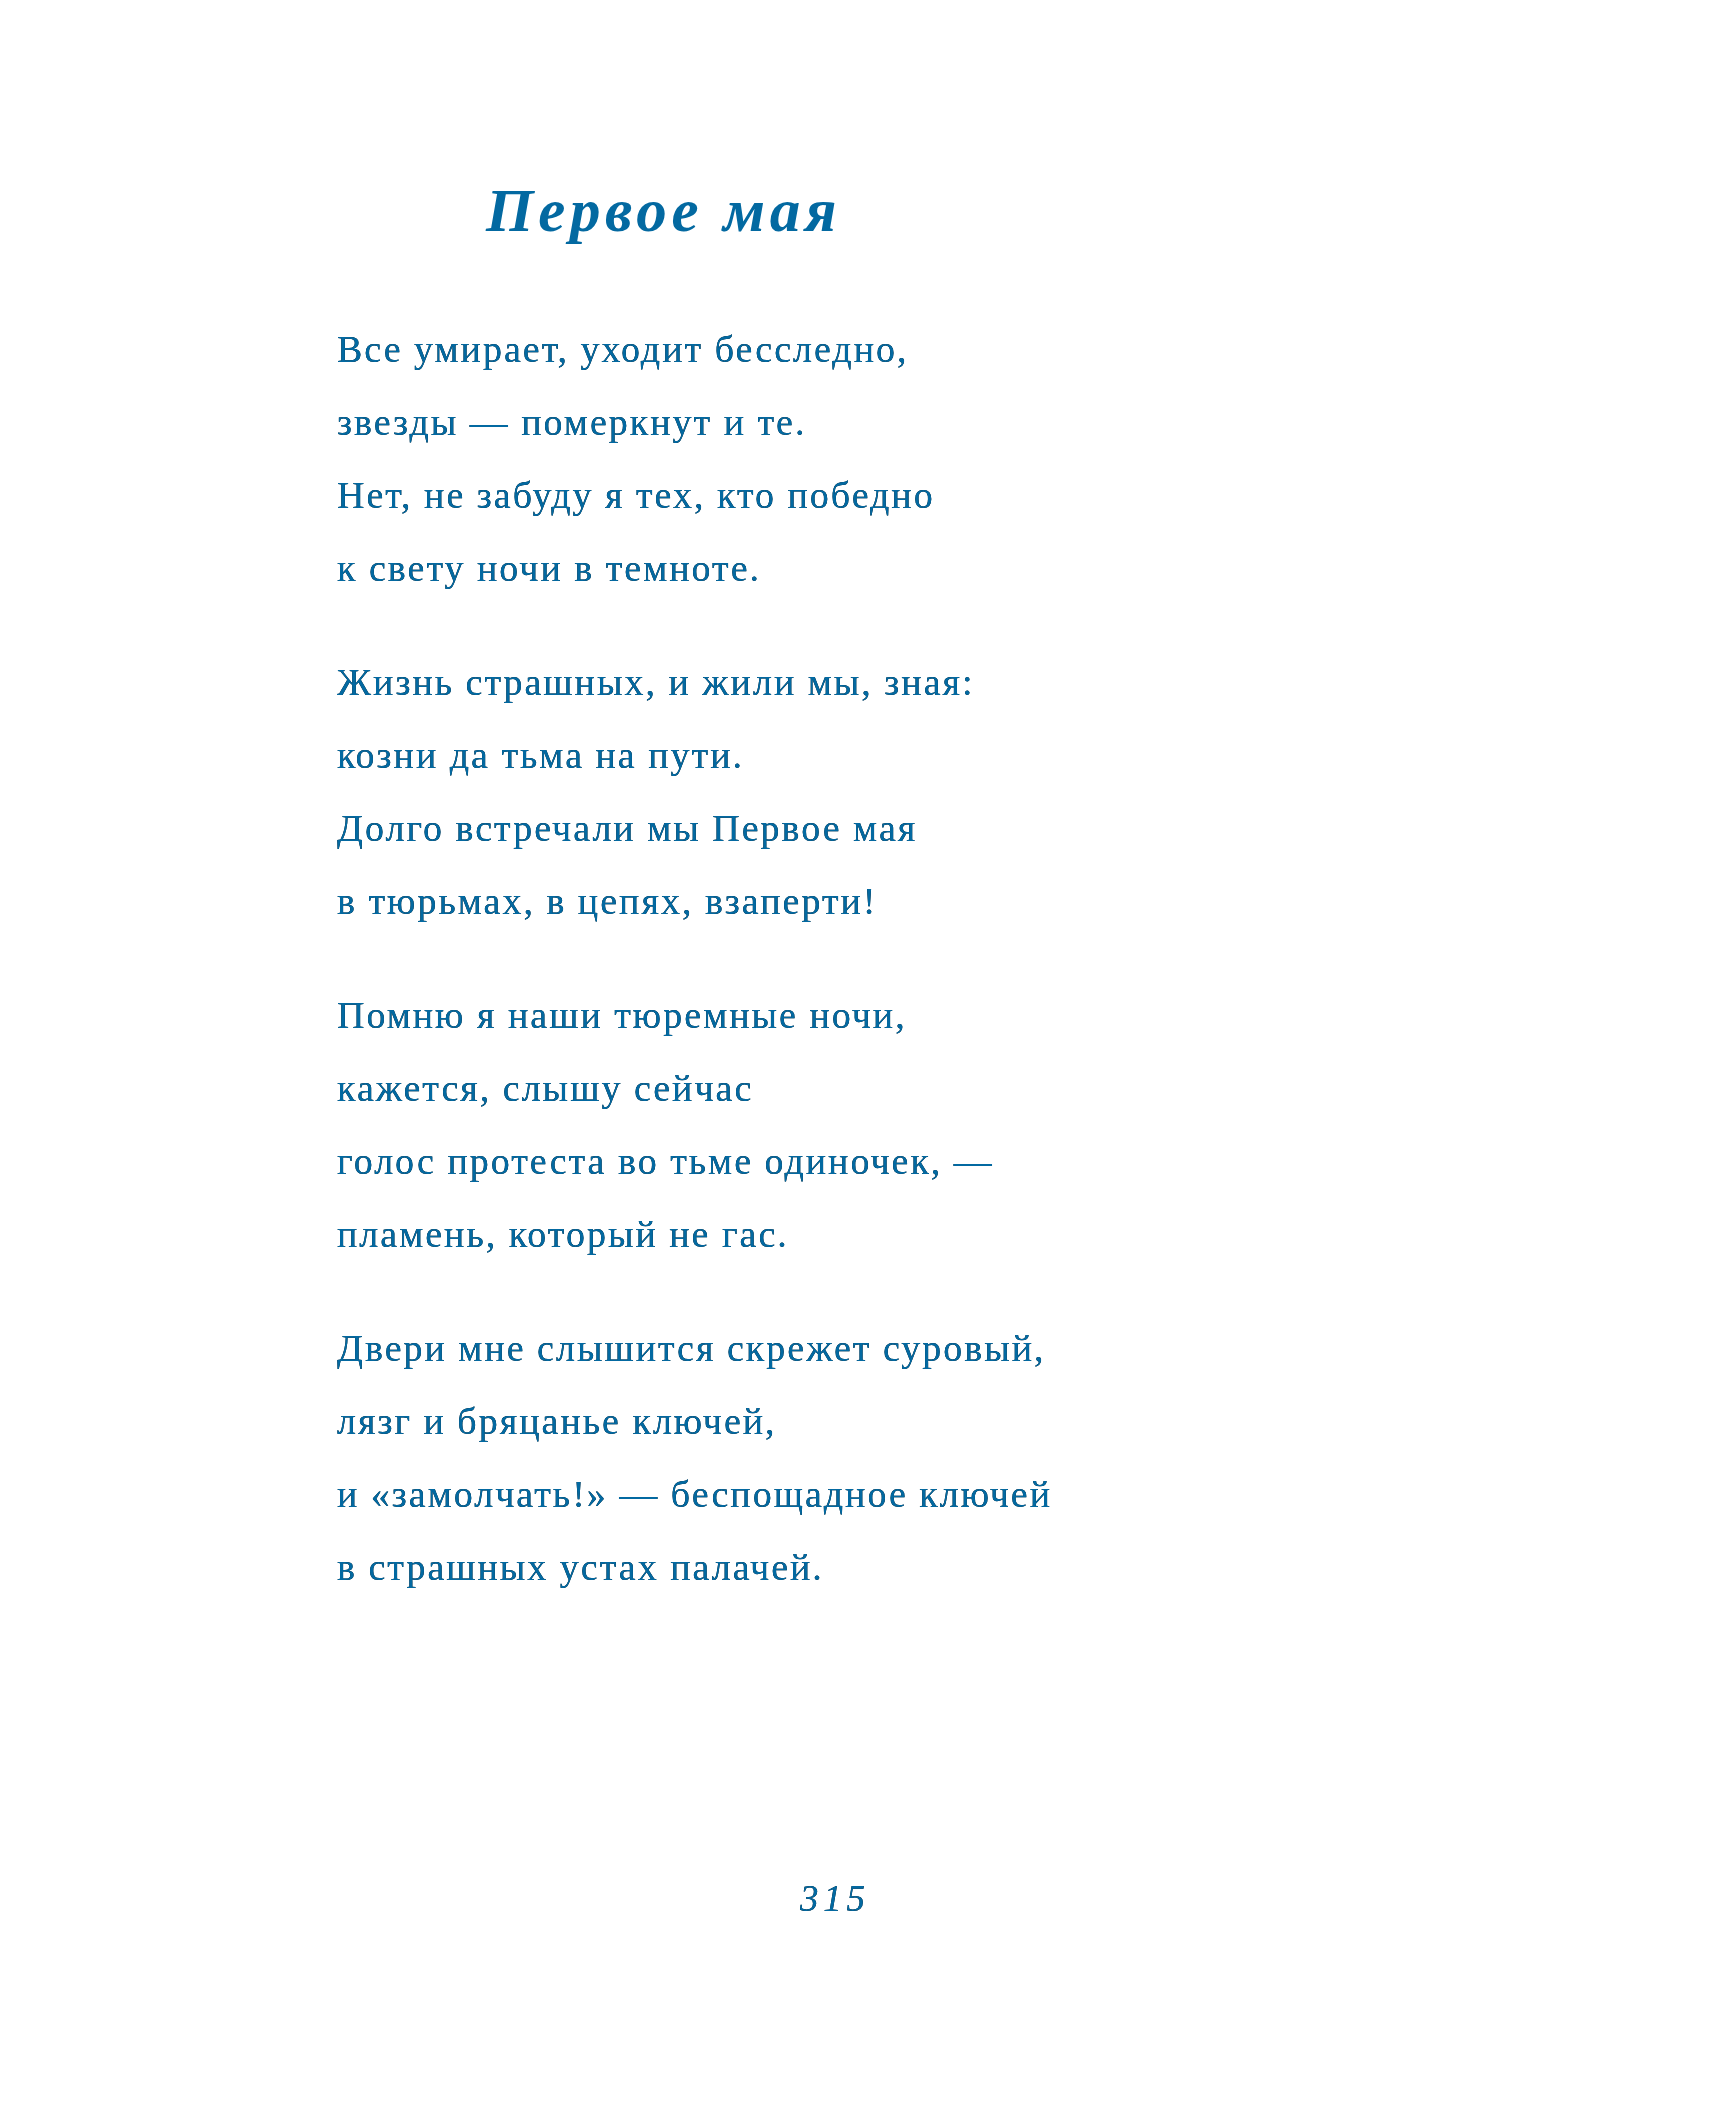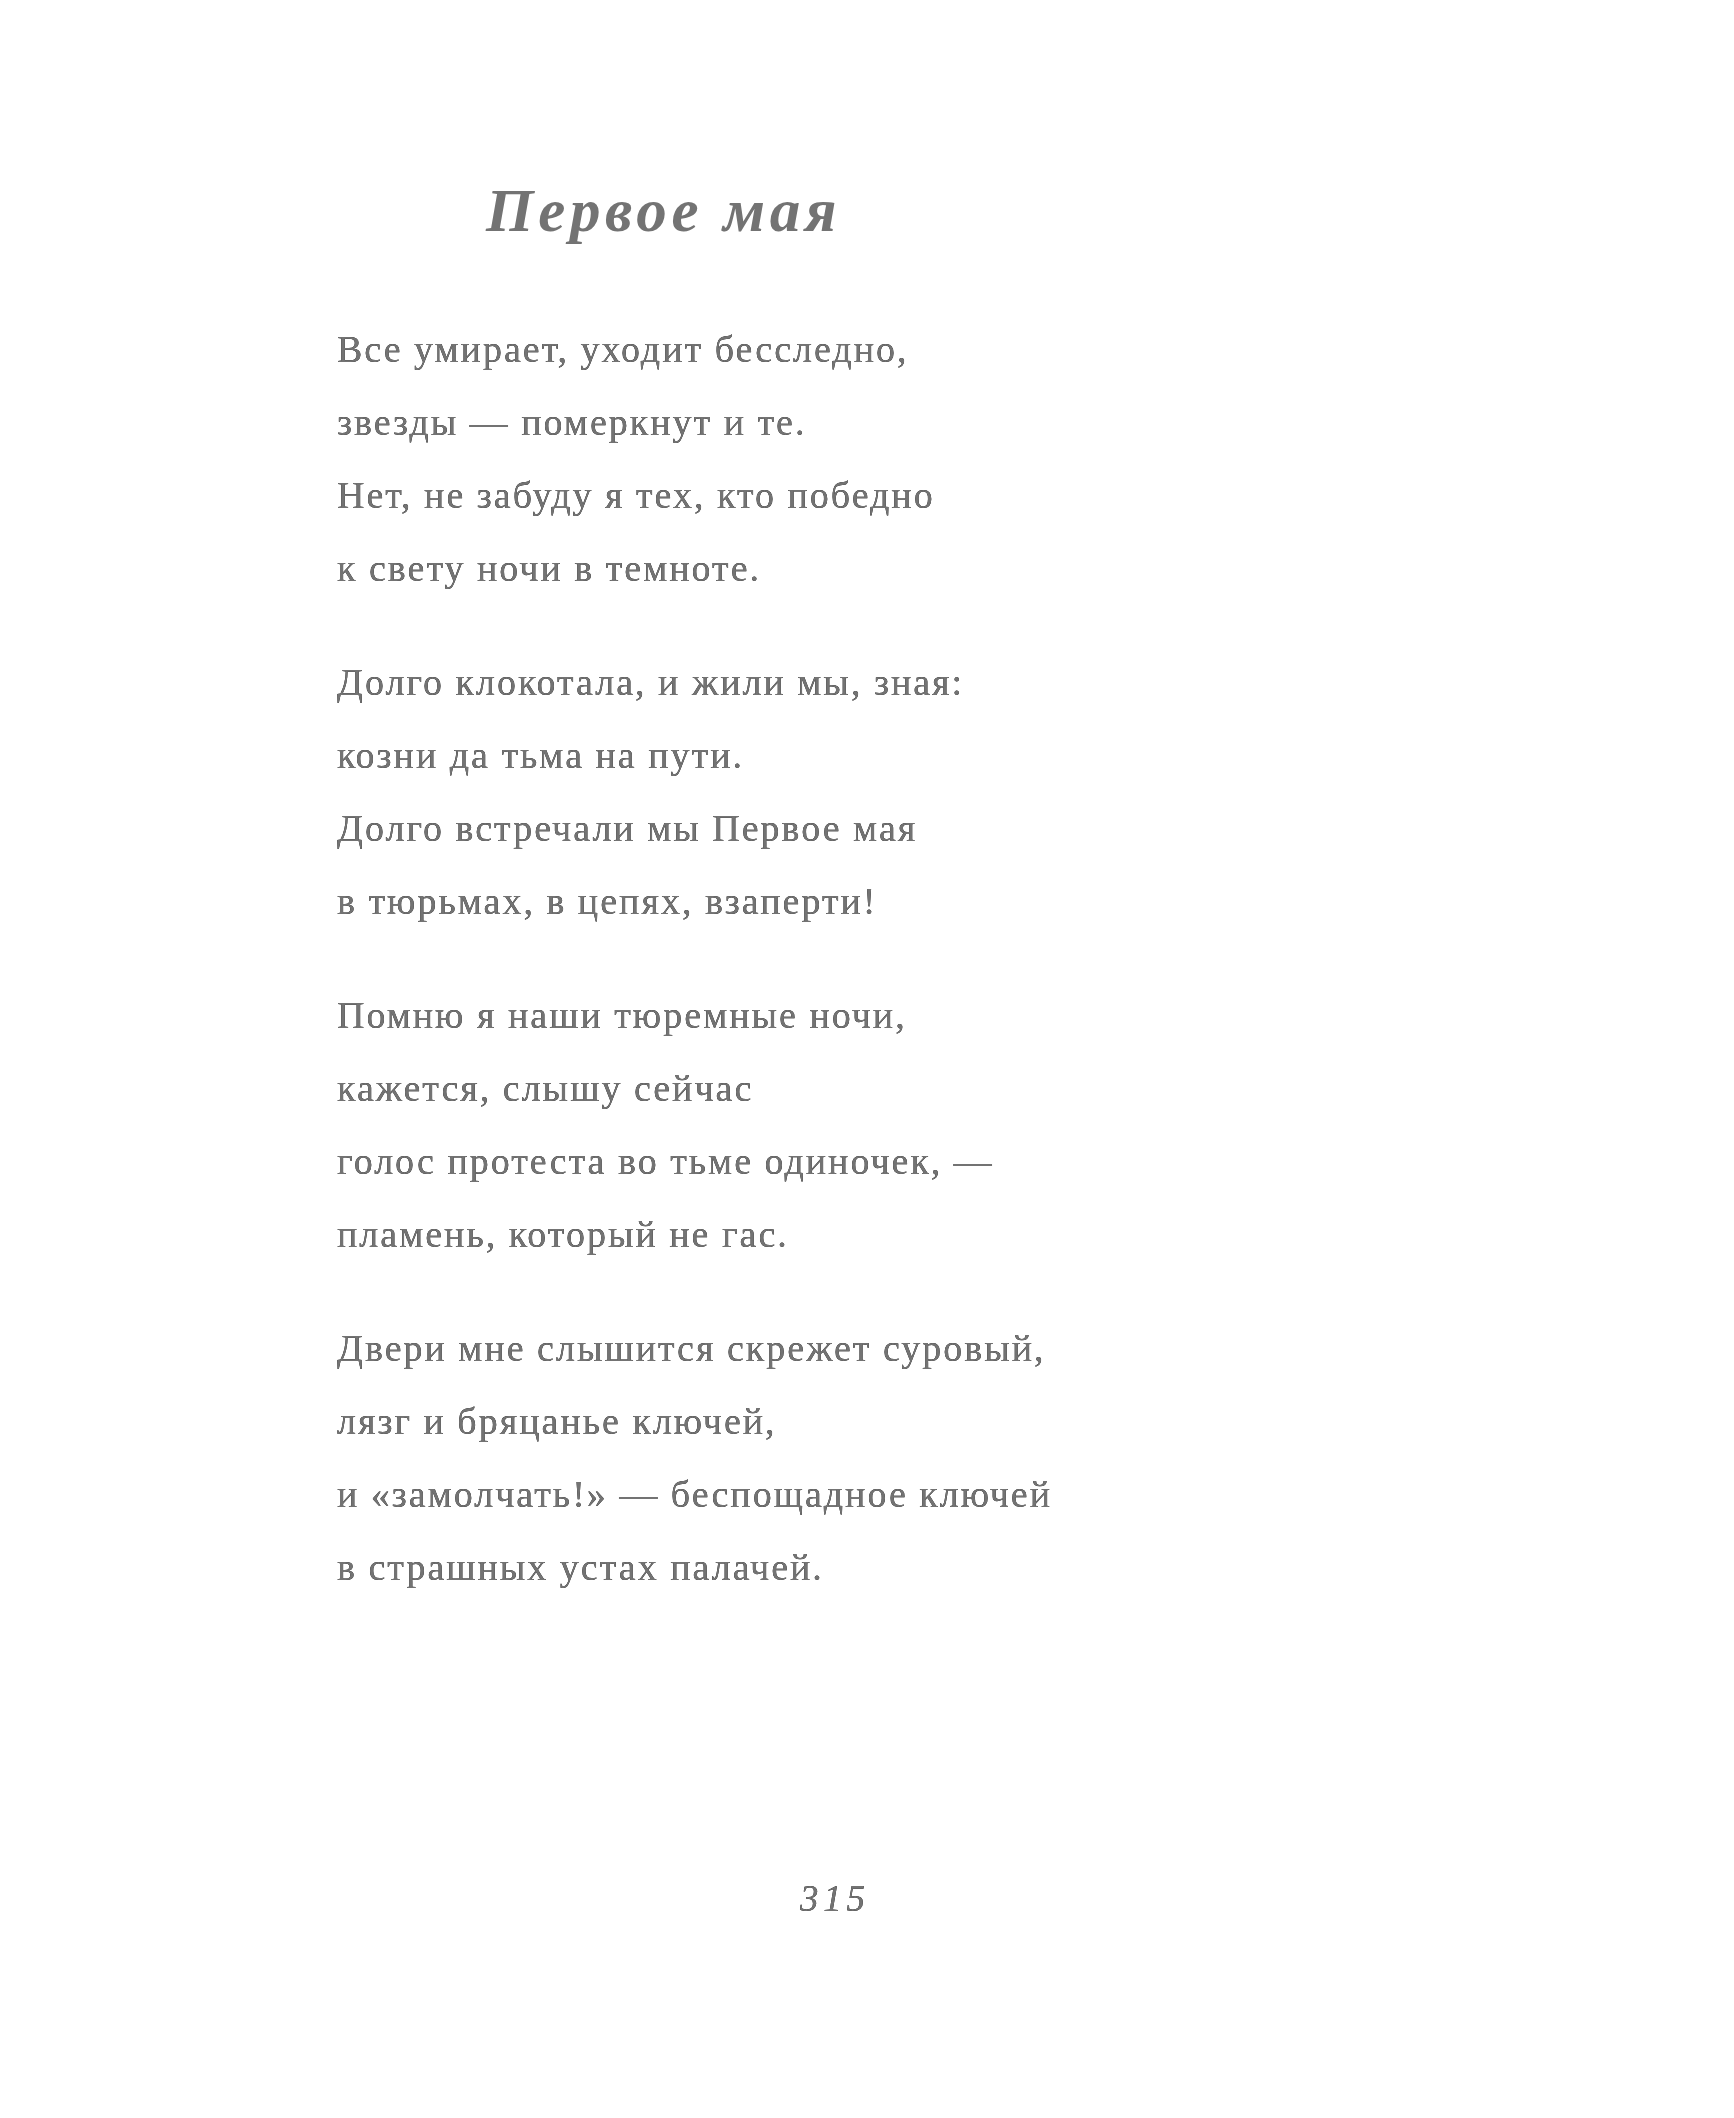--- a/index.html
+++ b/index.html
@@ -8,21 +8,21 @@
     background: #e8e8e8;
   }
   .page {
     position: relative;
     width: 1735px;
     height: 2119px;
     margin: 0 auto;
     background: #ffffff;
     overflow: hidden;
     font-family: "Liberation Serif", "DejaVu Serif", serif;
-    color: #737373;
+    color: #0369a1;
   }
   .poem {
     position: absolute;
     left: 337px;
     top: 176px;
     width: 1127px;
   }
   .poem-title {
     font-size: 61px;
     font-weight: bold;
@@ -60,21 +60,21 @@
   <div class="poem">
     <h1 class="poem-title">Первое мая</h1>
     <div id="stanzas">
         <div class="stanza">
           <div class="poem-line">Все умирает, уходит бесследно,</div>
           <div class="poem-line">звезды — померкнут и те.</div>
           <div class="poem-line">Нет, не забуду я тех, кто победно</div>
           <div class="poem-line">к свету ночи в темноте.</div>
         </div>
         <div class="stanza">
-          <div class="poem-line">Долго клокотала, и жили мы, зная:</div>
+          <div class="poem-line">Жизнь страшных, и жили мы, зная:</div>
           <div class="poem-line">козни да тьма на пути.</div>
           <div class="poem-line">Долго встречали мы Первое мая</div>
           <div class="poem-line">в тюрьмах, в цепях, взаперти!</div>
         </div>
         <div class="stanza">
           <div class="poem-line">Помню я наши тюремные ночи,</div>
           <div class="poem-line">кажется, слышу сейчас</div>
           <div class="poem-line">голос протеста во тьме одиночек, —</div>
           <div class="poem-line">пламень, который не гас.</div>
         </div>

